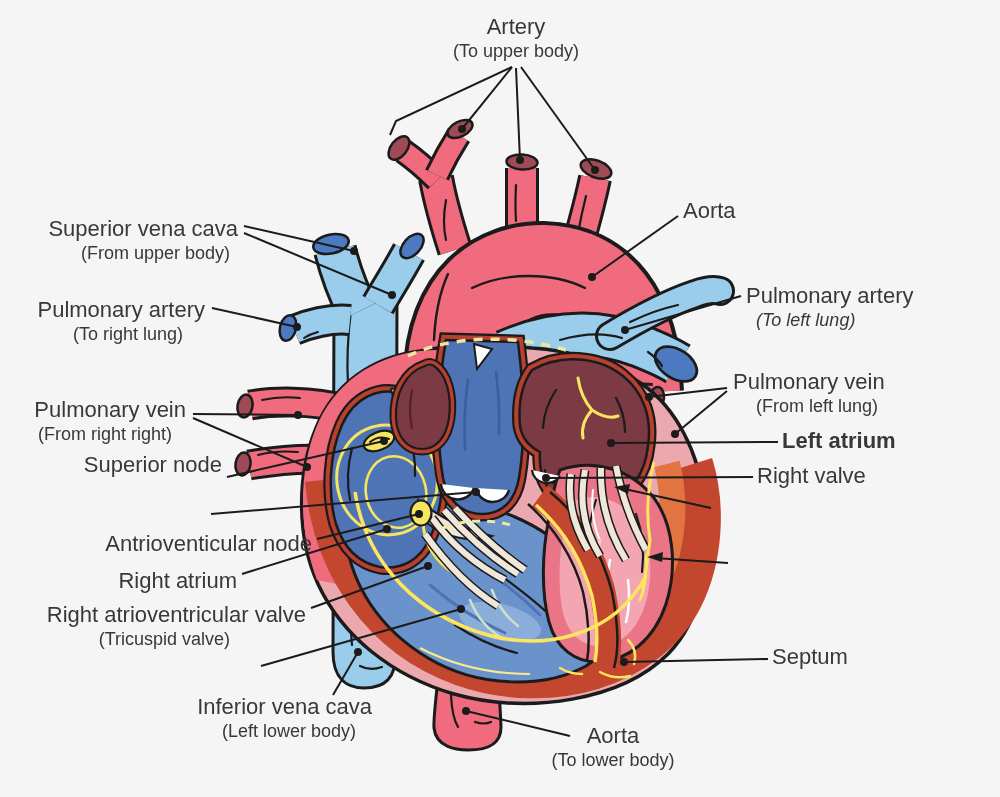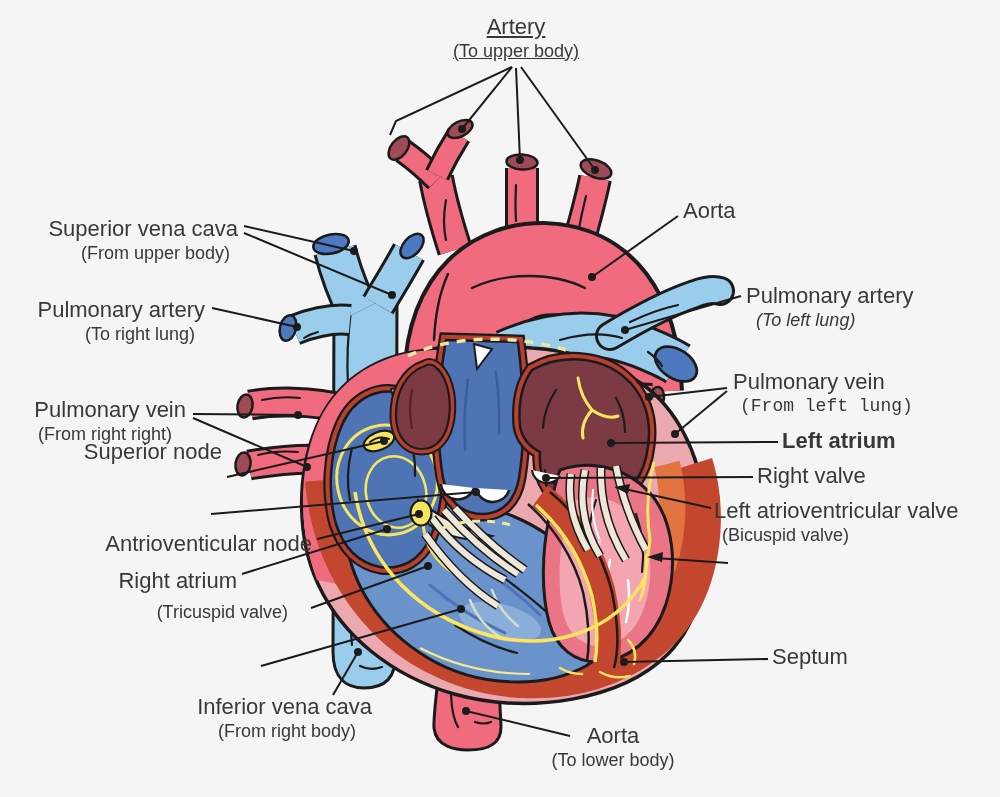--- a/index.html
+++ b/index.html
@@ -309,72 +309,69 @@
     <polygon class="dot" points="614,487 630,484 628,494"></polygon>
     <polyline class="leader" points="728,563 655,558"></polyline>
     <polygon class="dot" points="647,557 663,552 662,562"></polygon>
     <polyline class="leader" points="768,659 624,662"></polyline>
         <circle class="dot" cx="624" cy="662" r="4"></circle>
     <polyline class="leader" points="570,736 466,711"></polyline>
         <circle class="dot" cx="466" cy="711" r="4"></circle>
   </g>
 </svg>
 
-<div class="lbl al-c" style="left:516px;top:14px;text-decoration:underline;">
+<div class="lbl al-c" style="left:516px;top:14px;">
   <span class="main">Artery</span>
   <span class="sub">(To upper body)</span>
 </div>
 <div class="lbl al-r" style="right:762px;top:216px;">
   <span class="main">Superior vena cava</span>
   <span class="sub" style="margin-right:8px;">(From upper body)</span>
 </div>
 <div class="lbl al-r" style="right:795px;top:297px;">
   <span class="main">Pulmonary artery</span>
-  <span class="sub" style="margin-right:10px;">(To right lung)</span>
+  <span class="sub" style="margin-right:22px;">(To right lung)</span>
 </div>
 <div class="lbl al-r" style="right:814px;top:397px;">
   <span class="main">Pulmonary vein</span>
   <span class="sub" style="margin-right:14px;">(From right right)</span>
 </div>
-<div class="lbl al-r" style="right:778px;top:439px;">
+<div class="lbl al-r" style="right:778px;top:452px;">
   <span class="main">Superior node</span>
 </div>
 <div class="lbl al-r" style="right:688px;top:531px;">
   <span class="main">Antrioventicular node</span>
 </div>
 <div class="lbl al-r" style="right:763px;top:568px;">
   <span class="main">Right atrium</span>
 </div>
 <div class="lbl al-r" style="right:694px;top:602px;">
-  <span class="sub" style="margin-right:18px;">(Tricuspid valve)</span>
+  <span class="main">Right atrioventricular valve</span>
+  <span class="sub" style="margin-right:24px;text-align:center;">(Tricuspid valve)</span>
 </div>
 <div class="lbl al-r" style="right:628px;top:694px;">
   <span class="main">Inferior vena cava</span>
-  <span class="sub" style="margin-right:16px;">(From right body)</span>
+  <span class="sub" style="margin-right:16px;">(Left lower body)</span>
 </div>
 <div class="lbl" style="left:683px;top:198px;">
   <span class="main">Aorta</span>
 </div>
 <div class="lbl" style="left:746px;top:283px;">
   <span class="main">Pulmonary artery</span>
   <span class="sub" style="margin-left:10px;font-style:italic;">(To left lung)</span>
 </div>
 <div class="lbl" style="left:733px;top:369px;">
   <span class="main">Pulmonary vein</span>
-  <span class="sub" style="margin-left:7px;font-family:Liberation Mono, monospace;">(From left lung)</span>
+  <span class="sub" style="margin-left:23px;">(From left lung)</span>
 </div>
 <div class="lbl" style="left:782px;top:428px;font-weight:bold;">
   <span class="main">Left atrium</span>
 </div>
 <div class="lbl" style="left:757px;top:463px;">
   <span class="main">Right valve</span>
-</div>
-<div class="lbl" style="left:714px;top:498px;">
-  <span class="main">Left atrioventricular valve</span>
-  <span class="sub" style="margin-left:8px;">(Bicuspid valve)</span>
 </div>
 <div class="lbl" style="left:772px;top:644px;">
   <span class="main">Septum</span>
 </div>
 <div class="lbl al-c" style="left:613px;top:723px;">
   <span class="main">Aorta</span>
   <span class="sub">(To lower body)</span>
 </div>
 
 </div>

